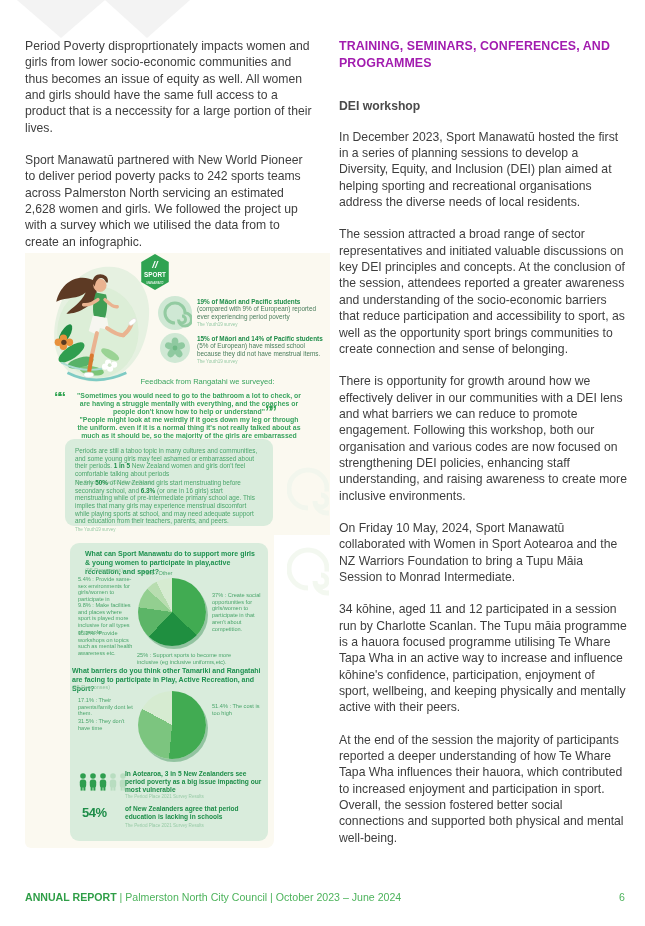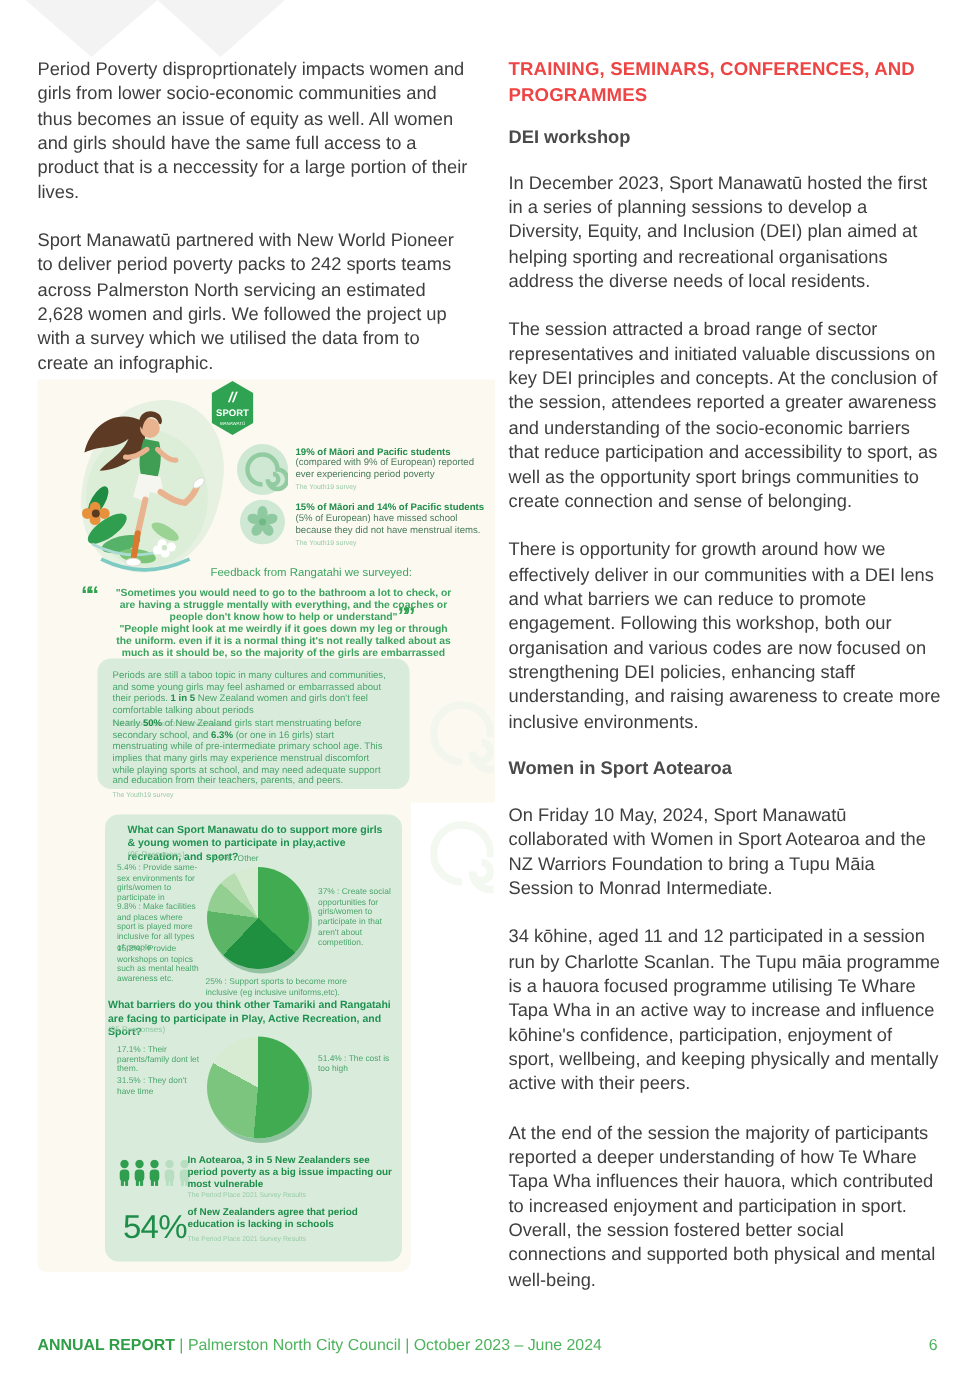--- a/index.html
+++ b/index.html
@@ -8,21 +8,21 @@
     position:relative; background:#ffffff;
     font-family:"Liberation Sans","DejaVu Sans",sans-serif;
     color:#3e3e3e; overflow:hidden;
   }
   
   .zigzag { position:absolute; left:0; top:0; }
   
   .left-col  { position:absolute; left:25px;  top:38px; width:289px; }
   .right-col { position:absolute; left:339px; top:38px; width:289px; }
   .para { font-size:12.2px; line-height:1.34; margin-bottom:16px; }
-  .h1 { font-size:12.4px; font-weight:bold; line-height:1.4; color:#ef4444; margin-bottom:11px; letter-spacing:.1px; }
+  .h1 { font-size:12.4px; font-weight:bold; line-height:1.4; color:#a21caf; margin-bottom:26px; letter-spacing:.1px; }
   .h2 { font-size:12.2px; font-weight:bold; color:#4a4a4a; margin-bottom:16px; }
   
   .infographic { position:absolute; left:25px; top:253px; width:305px; height:600px; }
   .cream-top    { position:absolute; left:0; top:0;   width:305px; height:282px; background:#fbf9f0; }
   .cream-bottom { position:absolute; left:0; top:282px; width:249px; height:313px; background:#fbf9f0; border-radius:0 0 8px 6px; }
   .ig-abs { position:absolute; }
   .ig-title { font-size:14px; font-weight:bold; color:#28a154; line-height:1.02; letter-spacing:-.2px; }
   .ig-subtitle { font-size:9px; color:#5cb97c; margin-top:2px; }
   .stat-text { font-size:6.4px; line-height:1.16; color:#4a7d5c; }
   .stat-text b { color:#1e8d49; }
@@ -30,21 +30,21 @@
   .feedback-h { font-size:7.6px; color:#3aa45f; text-align:center; }
   .quote { font-size:6.9px; font-weight:bold; color:#3aa45f; text-align:center; line-height:1.18; }
   .qmark { font-size:15px; color:#2fa351; letter-spacing:-3px; line-height:1; font-weight:bold; }
   .green-box { position:absolute; background:#d9ecdc; border-radius:9px; }
   .fact { font-size:6.4px; line-height:1.2; color:#4aa56b; }
   .fact b { color:#1e8d49; }
   .q-head { font-size:7px; font-weight:bold; color:#1e9150; line-height:1.25; }
   .q-resp { font-size:5.4px; color:#8cc49d; margin-top:1px; }
   .pie { position:absolute; border-radius:50%; box-shadow:2px 3px 0 rgba(31,130,62,.38); }
   .pie-label { position:absolute; font-size:5.6px; line-height:1.2; color:#4aa56b; }
-  .big-stat { font-size:22px; font-weight:normal; color:#1e8d49; letter-spacing:-.5px; }
+  .big-stat { font-size:13px; font-weight:bold; color:#1e8d49; letter-spacing:-.5px; }
   .bold-green { font-size:6.6px; font-weight:bold; color:#1e8d49; line-height:1.2; }
   .people { display:flex; gap:2px; align-items:flex-end; }
   
   .footer { position:absolute; left:25px; top:891px; width:600px; font-size:10.6px; color:#4db35c; }
   .footer b { color:#2f9e47; }
   .page-num { position:absolute; right:0; top:0; color:#4db35c; }
 </style>
 </head>
 <body>
 
@@ -215,21 +215,20 @@
   <div class="ig-abs bold-green" style="left:100px;top:552px;width:135px">of New Zealanders agree that period education is lacking in schools</div>
   <div class="ig-abs src" style="left:100px;top:568px">The Period Place 2021 Survey Results</div>
 </div>
 
 <div class="right-col">
   <div class="h1">TRAINING, SEMINARS, CONFERENCES, AND PROGRAMMES</div>
   <div class="h2">DEI workshop</div>
   <p class="para">In December 2023, Sport Manawatū hosted the first in a series of planning sessions to develop a Diversity, Equity, and Inclusion (DEI) plan aimed at helping sporting and recreational organisations address the diverse needs of local residents.</p>
   <p class="para">The session attracted a broad range of sector representatives and initiated valuable discussions on key DEI principles and concepts. At the conclusion of the session, attendees reported a greater awareness and understanding of the socio-economic barriers that reduce participation and accessibility to sport, as well as the opportunity sport brings communities to create connection and sense of belonging.</p>
   <p class="para">There is opportunity for growth around how we effectively deliver in our communities with a DEI lens and what barriers we can reduce to promote engagement. Following this workshop, both our organisation and various codes are now focused on strengthening DEI policies, enhancing staff understanding, and raising awareness to create more inclusive environments.</p>
-  <div class="h2">Women in Sport Aotearoa</div>
   <p class="para">On Friday 10 May, 2024, Sport Manawatū collaborated with Women in Sport Aotearoa and the NZ Warriors Foundation to bring a Tupu Māia Session to Monrad Intermediate.</p>
   <p class="para">34 kōhine, aged 11 and 12 participated in a session run by Charlotte Scanlan. The Tupu māia programme is a hauora focused programme utilising Te Whare Tapa Wha in an active way to increase and influence kōhine's confidence, participation, enjoyment of sport, wellbeing, and keeping physically and mentally active with their peers.</p>
   <p class="para">At the end of the session the majority of participants reported a deeper understanding of how Te Whare Tapa Wha influences their hauora, which contributed to increased enjoyment and participation in sport. Overall, the session fostered better social connections and supported both physical and mental well-being.</p>
 </div>
 
 <div class="footer">
   <b>ANNUAL REPORT</b><span> | Palmerston North City Council | October 2023 – June 2024</span>
   <span class="page-num">6</span>
 </div>
 

